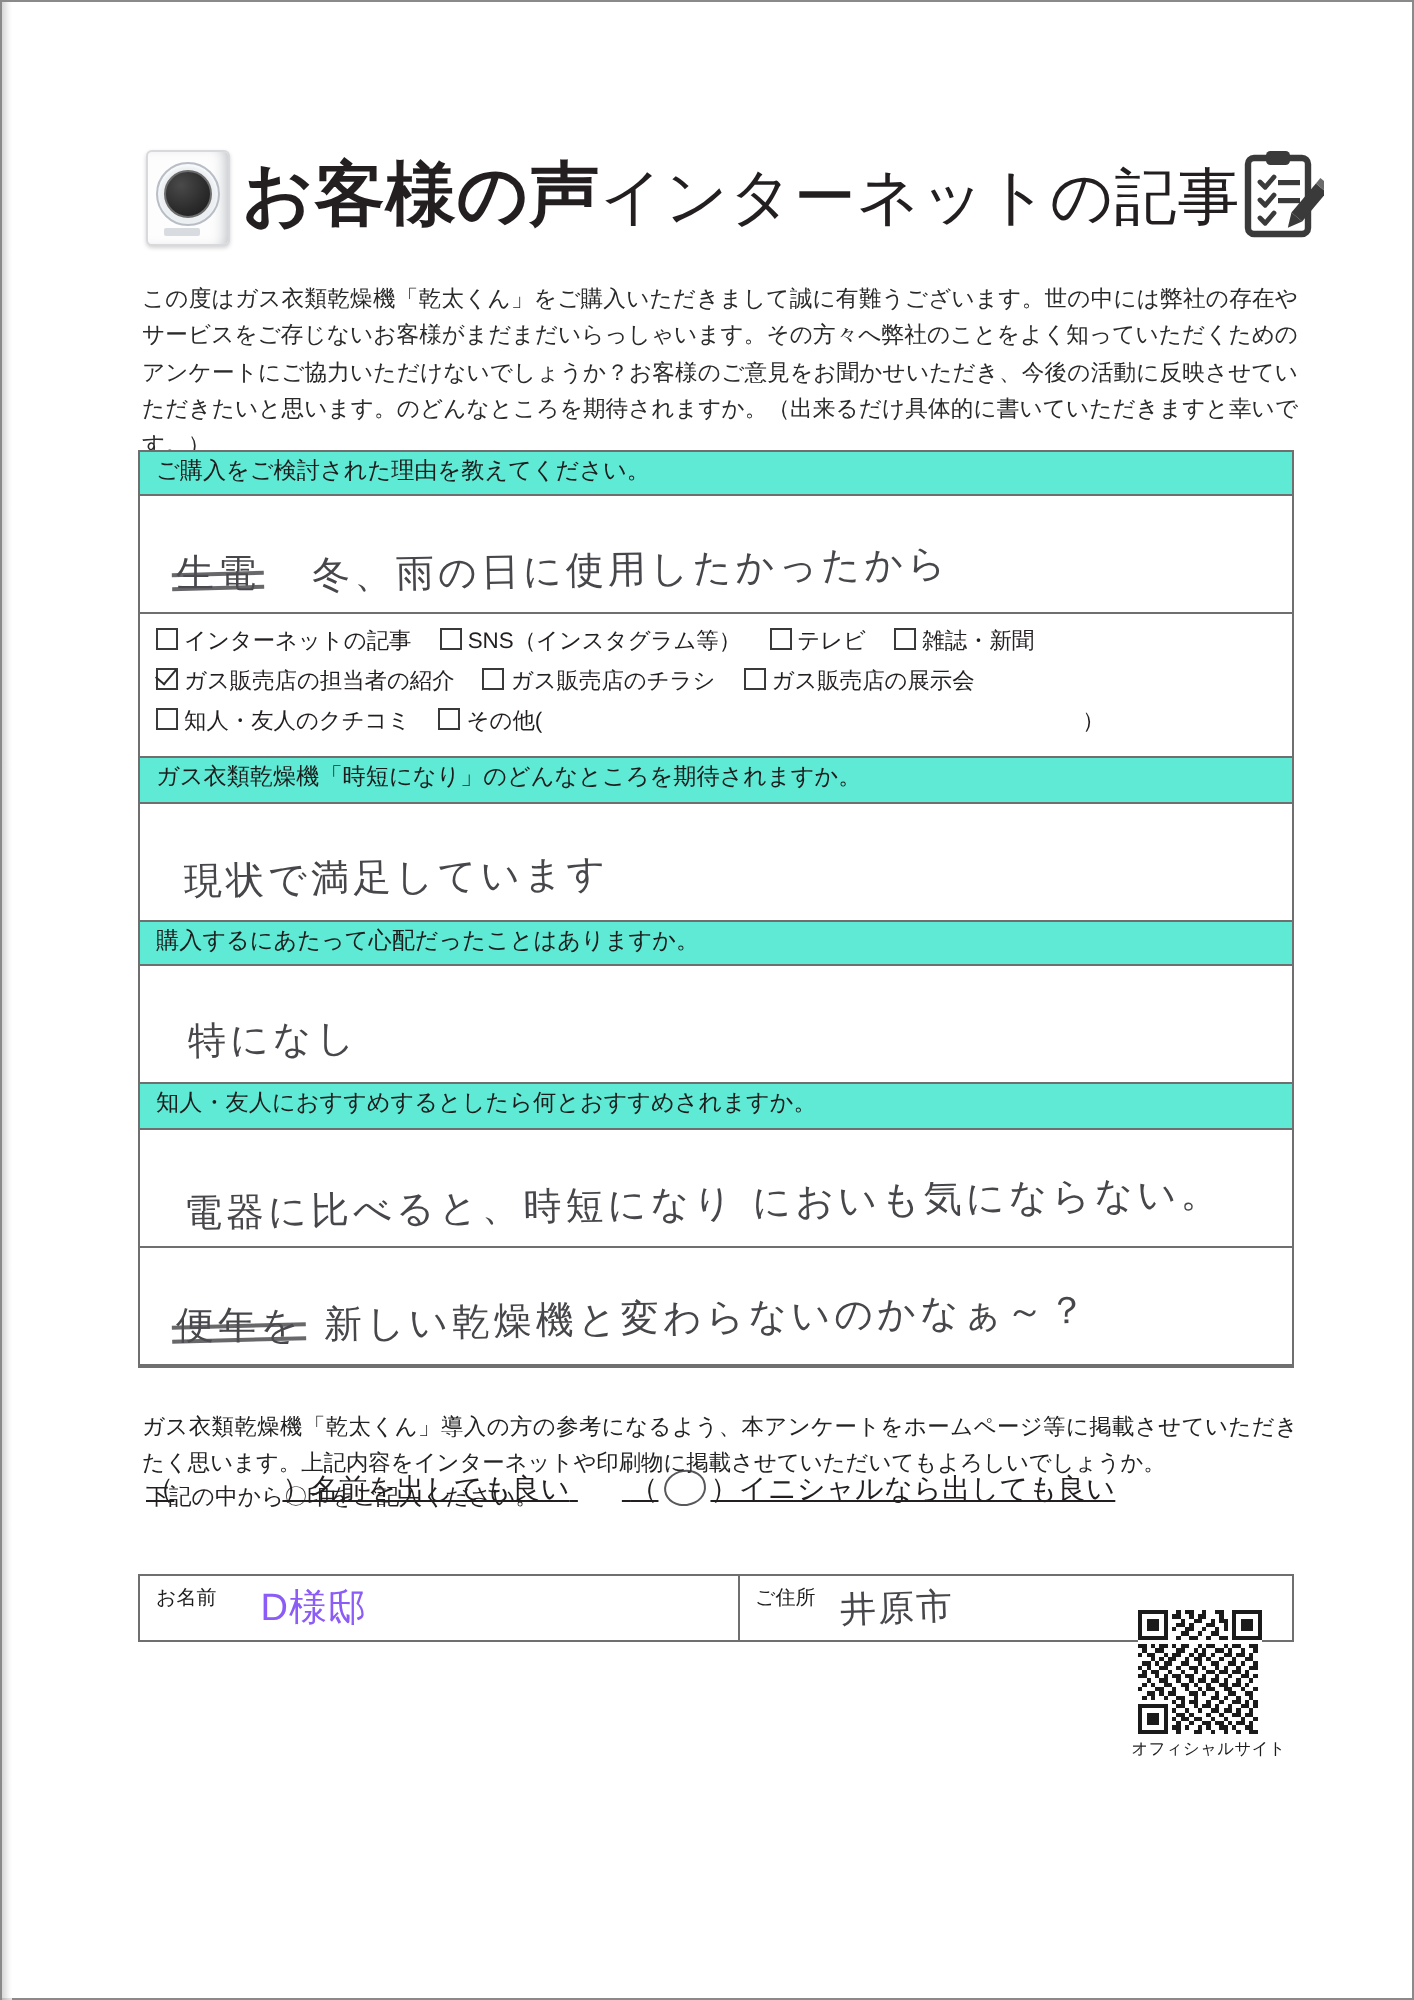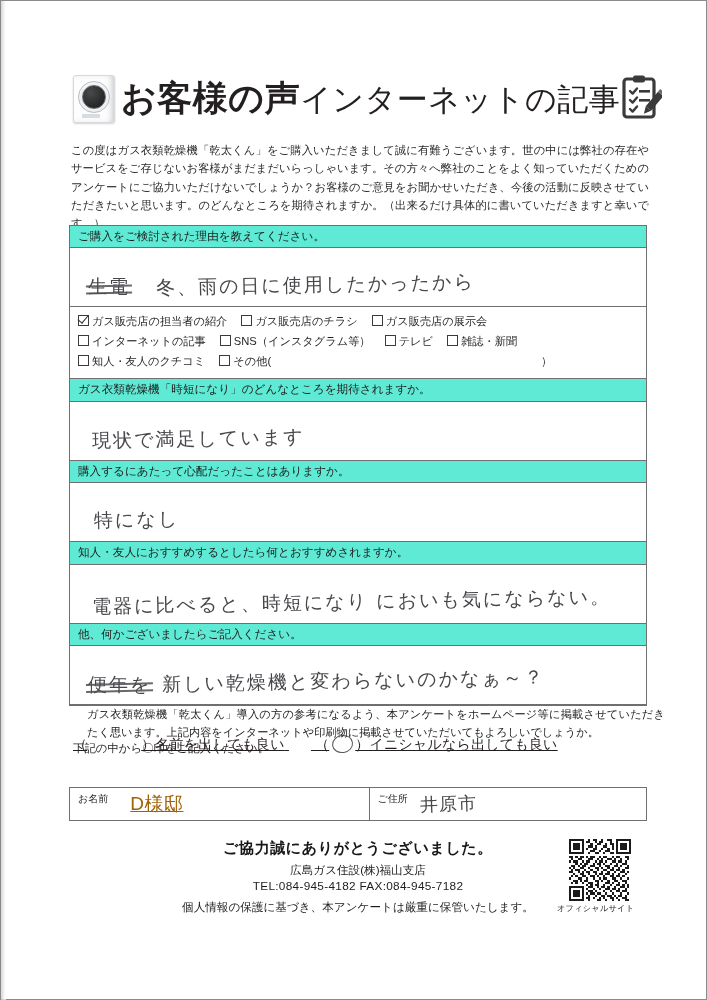--- a/index.html
+++ b/index.html
@@ -197,21 +197,20 @@
   
   .consent {
     position: absolute;
     left: 70px;
     top: 704px;
     width: 578px;
     font-size: 11.2px;
     line-height: 1.62;
     text-align: justify;
     color: #222;
-    margin-left: 16px;
   }
   .consent-instr {
     position: absolute;
     left: 72px;
     top: 740px;
     font-size: 11.4px;
   }
   .consent-options {
     position: absolute;
     left: 72px;
@@ -264,22 +263,21 @@
     padding: 0 8px;
     align-self: flex-start;
     margin-top: 4px;
     white-space: nowrap;
     color: #1d1d1d;
   }
   .idvalue-print {
     font-size: 19px;
     letter-spacing: .5px;
     margin-left: 14px;
-    color: #a16207;
-    text-decoration: underline;
+    color: #8b5cf6;
   }
   .idvalue-hand {
     font-family: "DejaVu Sans", sans-serif;
     font-size: 18px;
     letter-spacing: 1px;
     color: #2e2e33;
     transform: rotate(-2deg);
     margin-left: 4px;
     opacity: .88;
   }
@@ -299,23 +297,23 @@
     color: #161616;
     margin-bottom: 3px;
   }
   .company { font-size: 11.6px; line-height: 1.5; color: #1d1d1d; }
   .tel { font-size: 11.8px; line-height: 1.5; letter-spacing: .3px; color: #1d1d1d; }
   .privacy { font-size: 11.6px; line-height: 1.6; margin-top: 2px; color: #1d1d1d; }
 
   .qr-wrap {
     position: absolute;
     left: 556px;
-    top: 838px;
+    top: 804px;
     width: 86px;
-    text-align: left;
+    text-align: right;
   }
   .qr {
     width: 62px;
     height: 62px;
     margin: 0 auto;
     display: block;
   }
   .qr-label {
     font-size: 8.2px;
     margin-top: 2px;
@@ -362,52 +360,51 @@
   <div class="form">
 
     <div class="q-head">ご購入をご検討された理由を教えてください。</div>
     <div class="q-body">
       <span class="hand strike" style="left:18px; top:26px;">生電</span>
       <span class="hand" style="left:86px; top:24px;">冬、雨の日に使用したかったから</span>
     </div>
 
     <div class="choices">
       <div>
-        <span class="choice"><span class="cb checked"></span><span>ガス販売店の担当者の紹介</span></span>
-        <span class="choice"><span class="cb"></span><span>ガス販売店のチラシ</span></span>
-        <span class="choice"><span class="cb"></span><span>ガス販売店の展示会</span></span>
-      </div>
-      <div>
         <span class="choice"><span class="cb"></span><span>インターネットの記事</span></span>
         <span class="choice"><span class="cb"></span><span>SNS（インスタグラム等）</span></span>
         <span class="choice"><span class="cb"></span><span>テレビ</span></span>
         <span class="choice"><span class="cb"></span><span>雑誌・新聞</span></span>
       </div>
       <div>
+        <span class="choice"><span class="cb checked"></span><span>ガス販売店の担当者の紹介</span></span>
+        <span class="choice"><span class="cb"></span><span>ガス販売店のチラシ</span></span>
+        <span class="choice"><span class="cb"></span><span>ガス販売店の展示会</span></span>
+      </div>
+      <div>
         <span class="choice"><span class="cb"></span><span>知人・友人のクチコミ</span></span>
         <span class="choice"><span class="cb"></span><span>その他(</span><span class="blank-line"></span><span>）</span></span>
       </div>
     </div>
 
     <div class="q-head">ガス衣類乾燥機「時短になり」のどんなところを期待されますか。</div>
     <div class="q-body">
       <span class="hand" style="left:22px; top:24px;">現状で満足しています</span>
     </div>
 
     <div class="q-head">購入するにあたって心配だったことはありますか。</div>
     <div class="q-body">
       <span class="hand" style="left:24px; top:24px;">特になし</span>
     </div>
 
     <div class="q-head">知人・友人におすすめするとしたら何とおすすめされますか。</div>
     <div class="q-body">
       <span class="hand" style="left:22px; top:24px;">電器に比べると、時短になり においも気にならない。</span>
     </div>
 
-    <div class="q-head">他、何かございましたらご記入ください。</div>
     <div class="q-body last">
       <span class="hand strike" style="left:18px; top:26px;">便年を</span>
       <span class="hand" style="left:92px; top:22px;">新しい乾燥機と変わらないのかなぁ～？</span>
     </div>
 
   </div>
 
   <div class="consent">ガス衣類乾燥機「乾太くん」導入の方の参考になるよう、本アンケートをホームページ等に掲載させていただきたく思います。上記内容をインターネットや印刷物に掲載させていただいてもよろしいでしょうか。</div>
   <div class="consent-instr">下記の中から〇印をご記入ください。</div>
   <div class="consent-options">
@@ -420,26 +417,20 @@
     <div class="idcell name">
       <span class="idlabel">お名前</span>
       <span class="idvalue-print">D様邸</span>
     </div>
     <div class="idcell addr">
       <span class="idlabel">ご住所</span>
       <span class="idvalue-hand">井原市</span>
     </div>
   </div>
 
-  <div class="footer">
-    <div class="thanks">ご協力誠にありがとうございました。</div>
-    <div class="company">広島ガス住設(株)福山支店</div>
-    <div class="tel">TEL:084-945-4182  FAX:084-945-7182</div>
-    <div class="privacy">個人情報の保護に基づき、本アンケートは厳重に保管いたします。</div>
-  </div>
 
   <div class="qr-wrap">
     <svg class="qr" viewBox="0 0 29 29" shape-rendering="crispEdges">
       <rect width="29" height="29" fill="#ffffff"></rect>
       <g fill="#1b1b1b">
         <path d="M0 0h7v7h-7z"></path>
           <path d="M22 0h7v7h-7z"></path>
           <path d="M0 22h7v7h-7z"></path>
       </g>
       <g fill="#ffffff">

